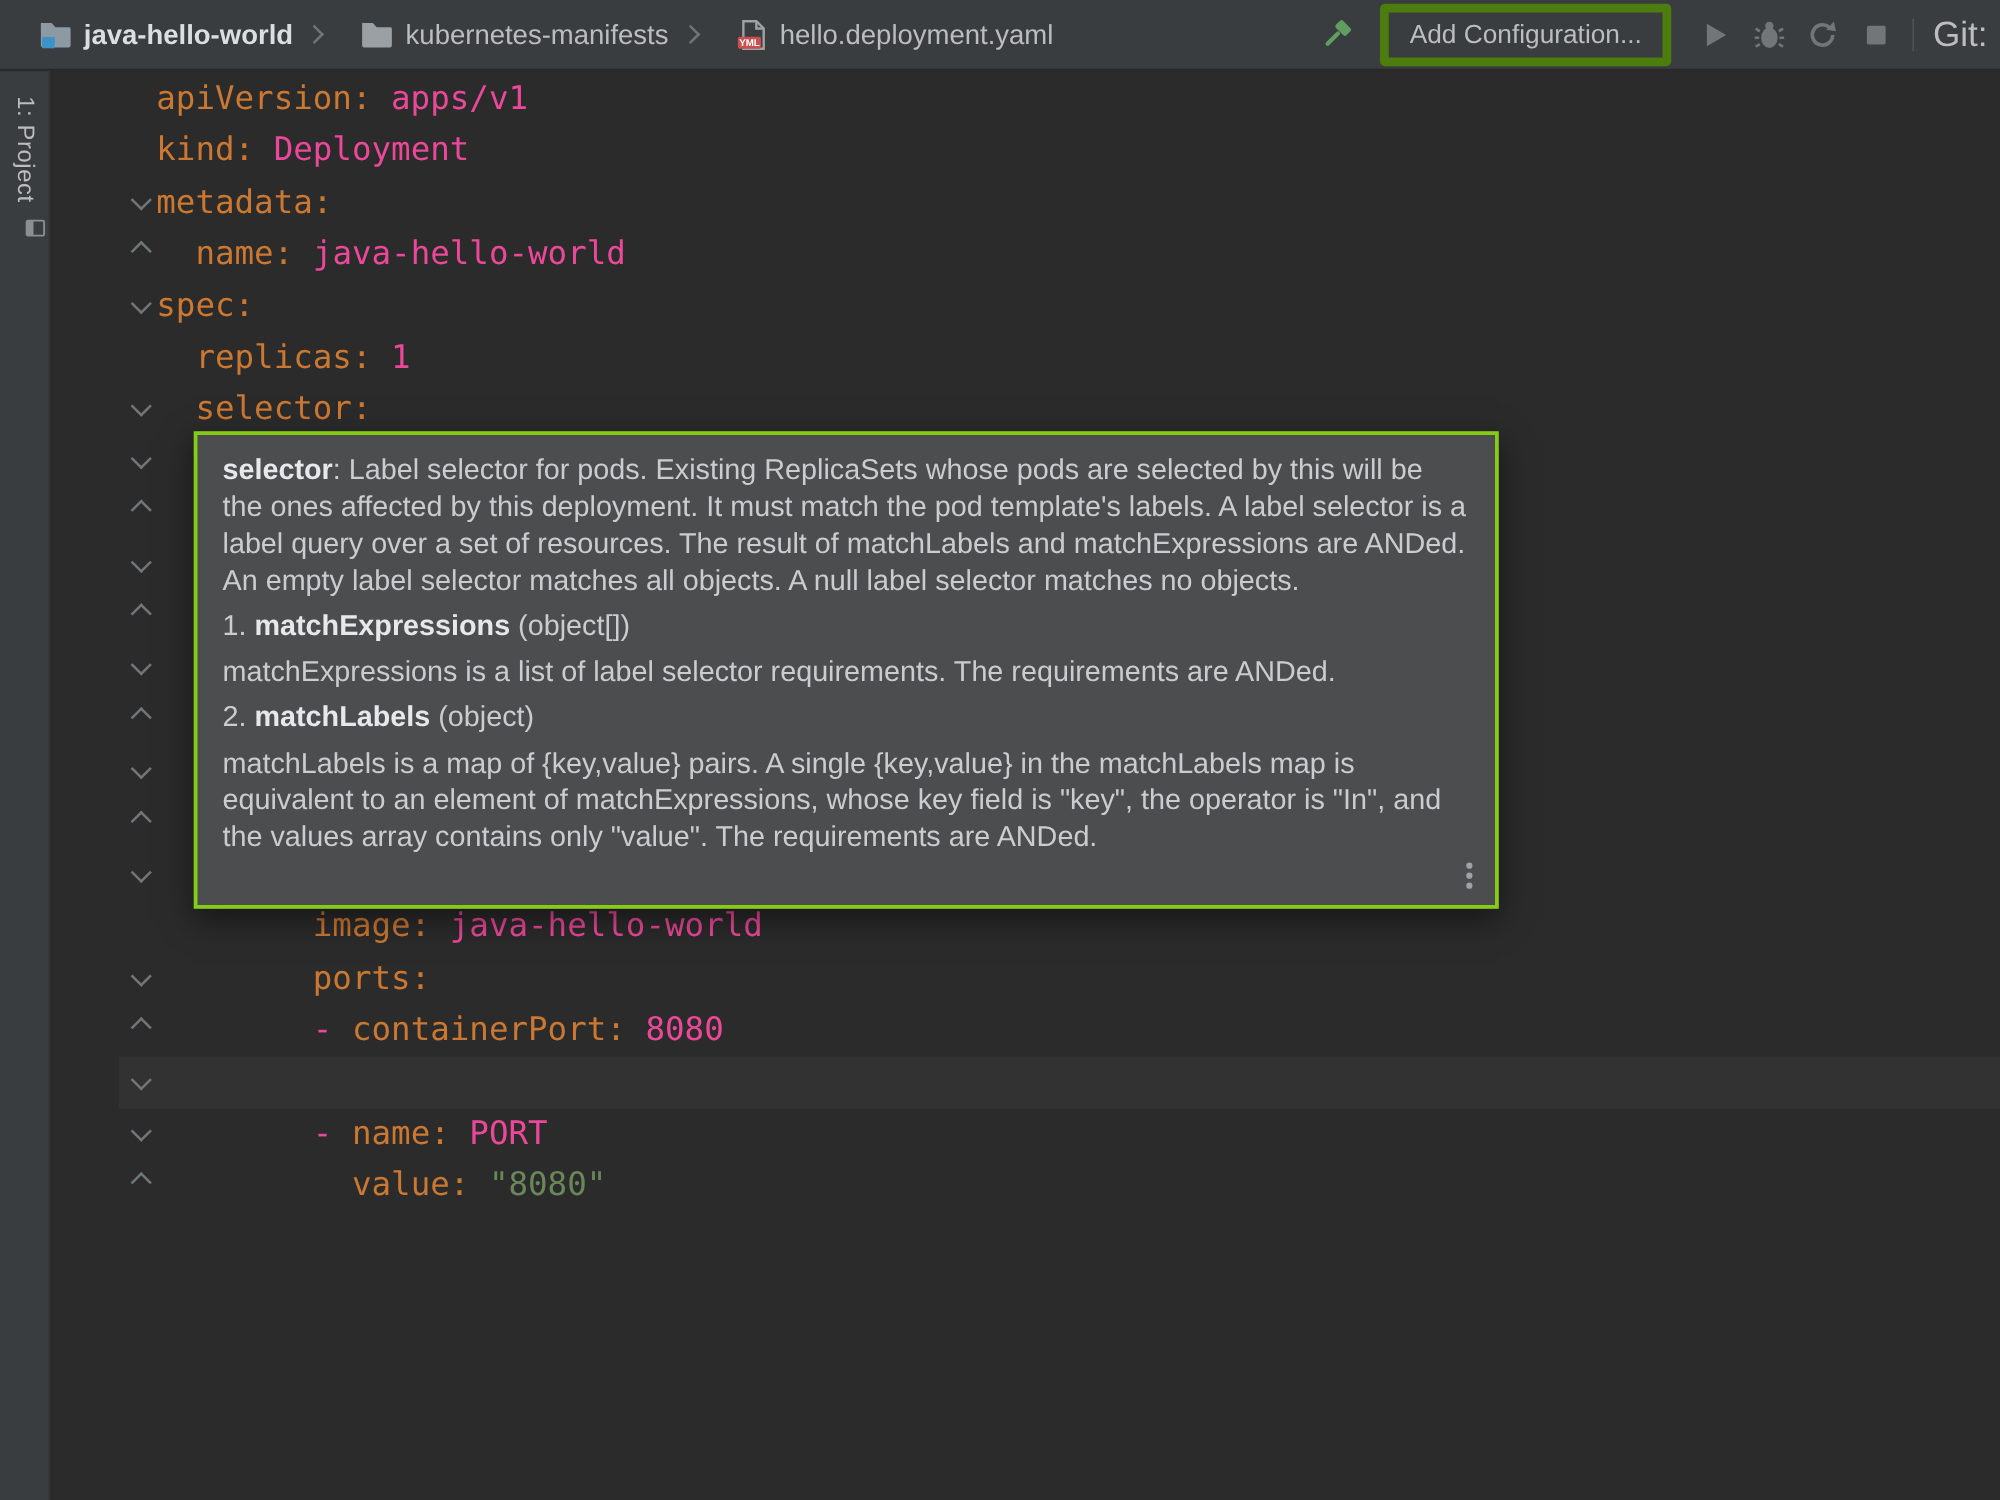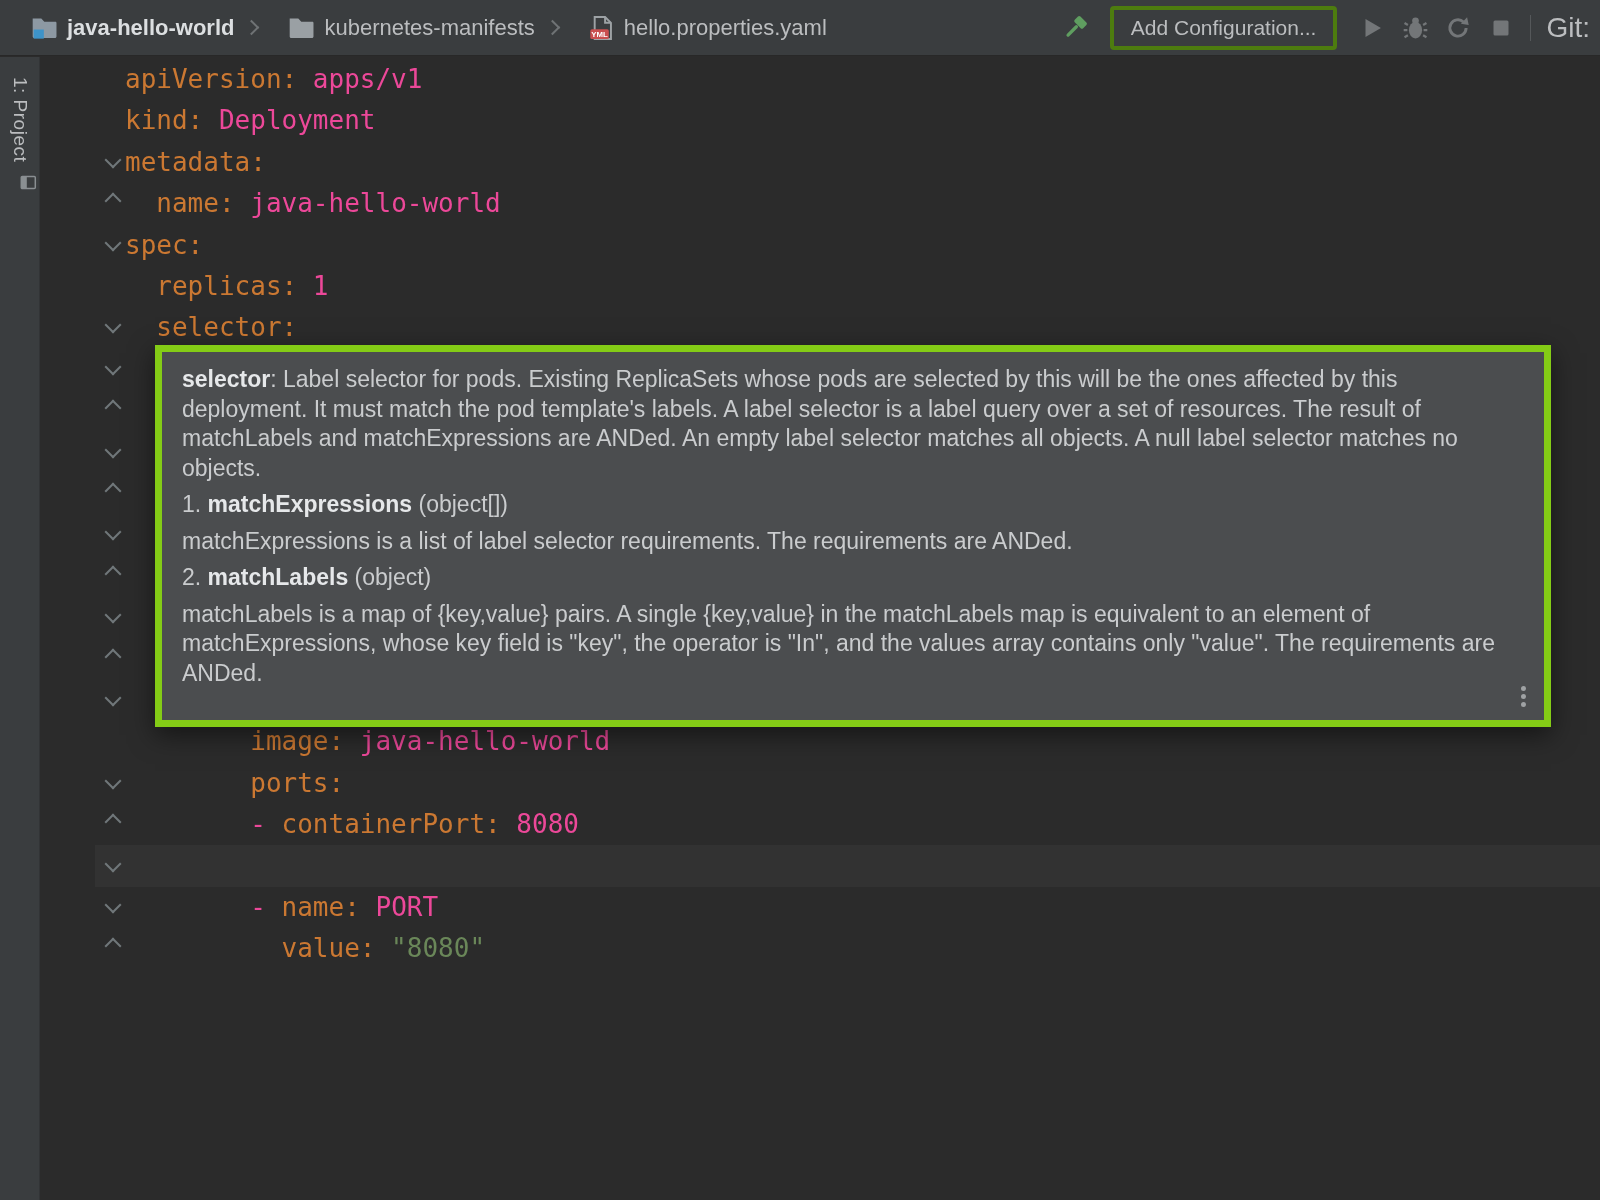--- a/index.html
+++ b/index.html
@@ -19,21 +19,21 @@
   .crumb-label.bold{font-weight:bold;color:#dcdfe1;}
   .chev{
     width:9px;height:9px;border-top:2px solid #6f7375;border-right:2px solid #6f7375;
     transform:rotate(45deg);margin:0 14px 0 12px;display:inline-block;
   }
   .icon{display:inline-flex;align-items:center;justify-content:flex-start;margin-left:17px;}
 
   .header-right{margin-left:auto;display:flex;align-items:center;gap:15px;}
   .tool-icon{width:28px;height:28px;display:inline-flex;align-items:center;justify-content:center;}
   .add-config-btn{
-    background:transparent;border:4px solid #4d7c0f;border-radius:4px;
+    background:transparent;border:7px solid #4d7c0f;border-radius:4px;
     color:#bbbdbf;font-size:21px;font-family:"Liberation Sans",sans-serif;
     padding:6px 17px;margin:0 6px;cursor:default;
   }
   .v-divider{width:1px;height:26px;background:#55585a;}
   .git-label{color:#bbbdbf;font-size:28px;white-space:nowrap;}
 
   
   .stripe{
     position:absolute;top:57px;left:0;bottom:0;width:40px;
     background:#3a3d3f;border-right:1px solid #323436;
@@ -61,22 +61,22 @@
   .fold-marker{
     position:absolute;left:66px;width:10px;height:10px;
     border-right:2.5px solid #70777a;border-bottom:2.5px solid #70777a;
     top:calc(var(--row) * 41.4px + 14px);
   }
   .fold-marker.down{transform:rotate(45deg);}
   .fold-marker.up{transform:rotate(-135deg);}
 
   
   .doc-tooltip{
-    position:absolute;left:155px;top:345px;width:1396px;height:382px;box-sizing:border-box;
-    background:#4b4d4f;border:7px solid #84cc16;box-shadow:0 8px 24px rgba(0,0,0,0.5);
+    position:absolute;left:155px;top:345px;width:1044px;height:382px;box-sizing:border-box;
+    background:#4b4d4f;border:3px solid #84cc16;box-shadow:0 8px 24px rgba(0,0,0,0.5);
     padding:13px 20px 10px 20px;color:#caccce;font-size:23px;line-height:29.5px;z-index:10;
   }
   .doc-tooltip p{margin:0 0 7px 0;}
   .doc-tooltip b{color:#e6e8ea;font-weight:bold;}
   .kebab{position:absolute;right:18px;bottom:10px;cursor:default;}
   .kebab i{display:block;width:5px;height:5px;border-radius:50%;background:#9fa2a4;margin:3px auto;}
 </style>
 </head>
 <body>
 
@@ -108,21 +108,21 @@
 
     <div class="crumb">
       <span class="icon">
         <svg width="26" height="26" viewBox="0 0 16 16">
           <path d="M3.5 1.2h6.4l3.6 3.6v10H3.5z" fill="none" stroke="#9da2a5" stroke-width="1.2"></path>
           <path d="M9.9 1.2v3.6h3.6" fill="none" stroke="#9da2a5" stroke-width="1.2"></path>
           <rect x="0.8" y="8.8" width="11.4" height="6" rx="1" fill="#c94f4f"></rect>
           <text x="6.5" y="13.5" font-size="4.8" fill="#ffffff" text-anchor="middle" font-weight="bold" font-family="sans-serif">YML</text>
         </svg>
       </span>
-      <span class="crumb-label">hello.properties.yaml</span>
+      <span class="crumb-label">hello.deployment.yaml</span>
     </div>
   </div>
 
   <div class="header-right">
     <span class="tool-icon">
       <svg width="28" height="28" viewBox="0 0 16 16">
         <g transform="rotate(45 8 8)">
           <rect x="4.6" y="1.2" width="6.8" height="4.6" rx="1" fill="#5f9e60"></rect>
           <rect x="7.1" y="6" width="1.9" height="8.6" rx="0.95" fill="#5f9e60"></rect>
         </g>

